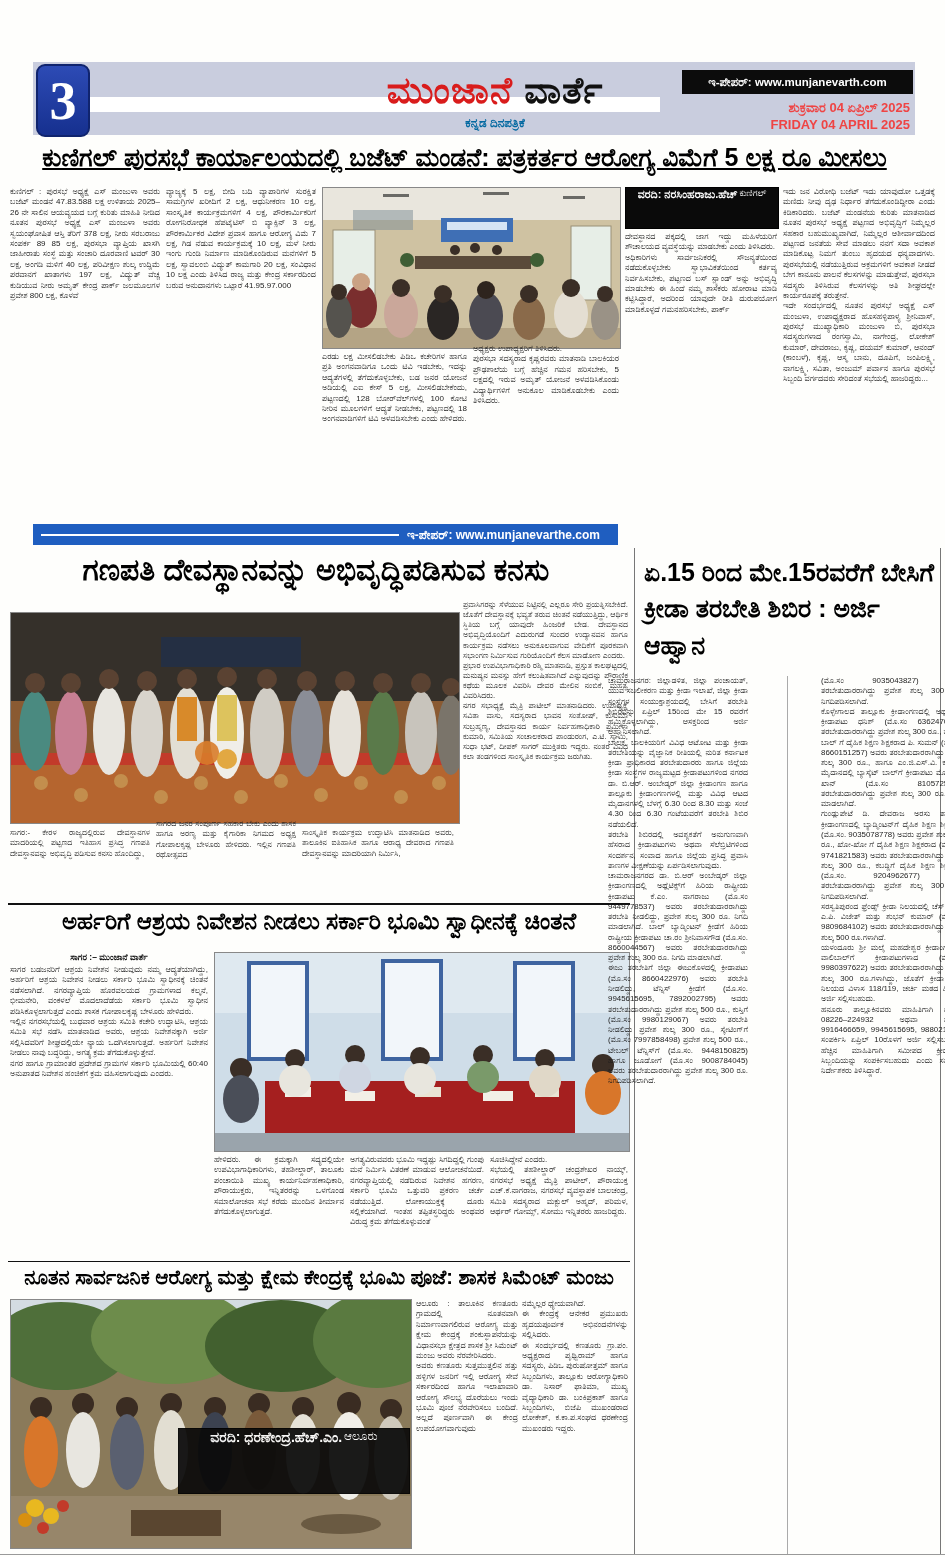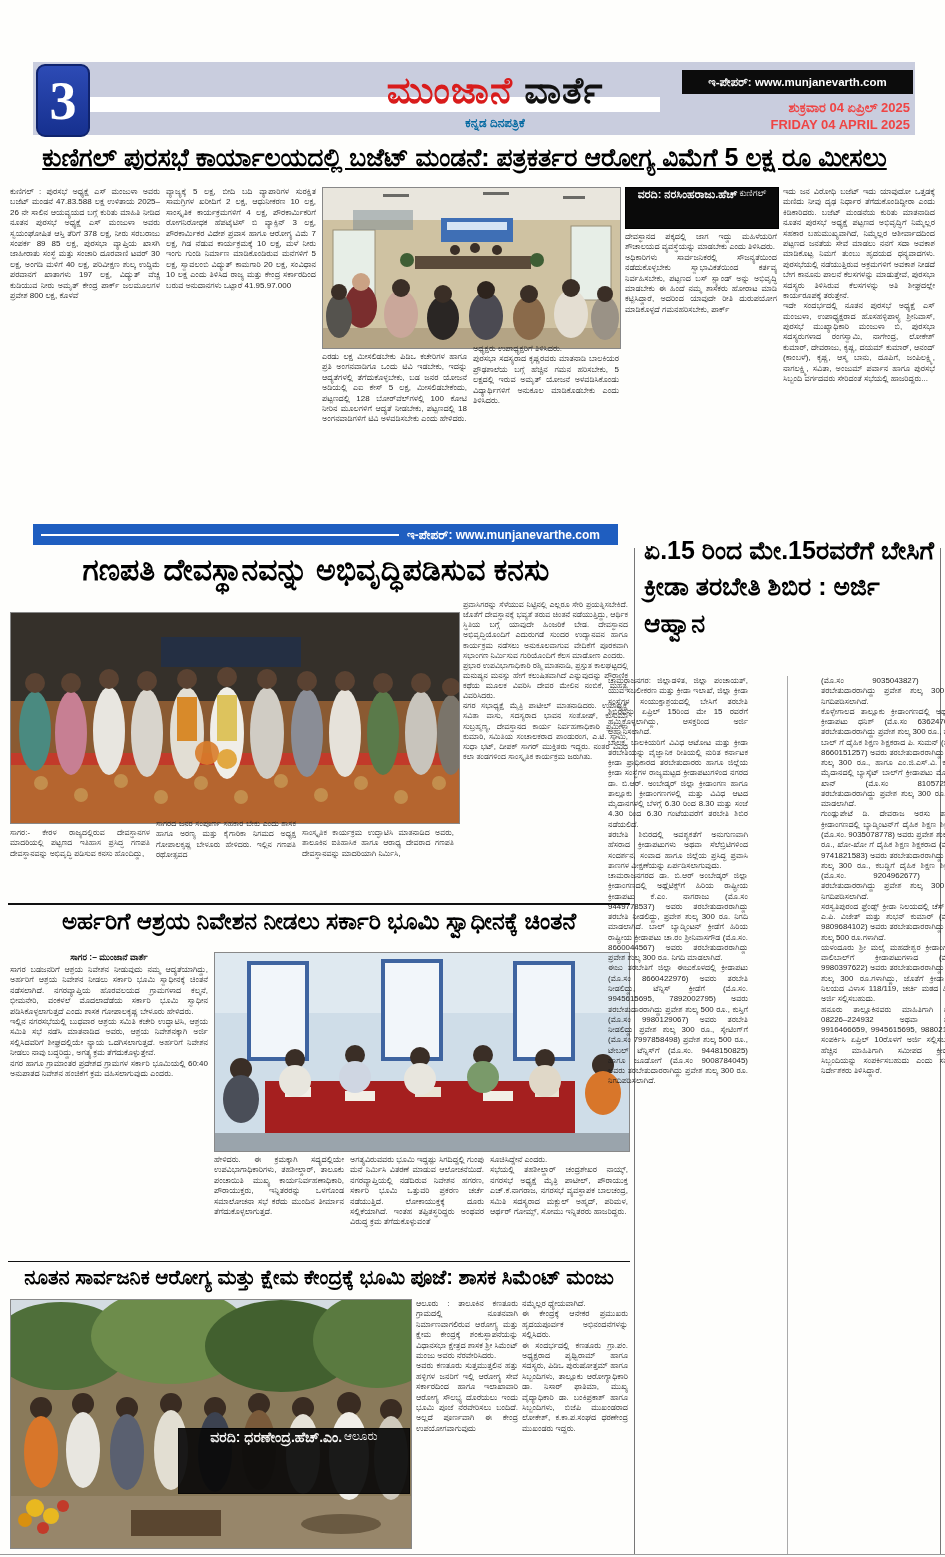--- a/index.html
+++ b/index.html
@@ -277,21 +277,21 @@
   <div class="abs col" style="left:522px;top:1299px;width:106px;height:254px;">ನಮ್ಮೆಲ್ಲರ ಧ್ಯೇಯವಾಗಿದೆ.
 ಈ ಕೇಂದ್ರಕ್ಕೆ ಆನೇಕರ ಪ್ರಮುಖರು ಹೃದಯಪೂರ್ವಕ ಅಭಿನಂದನೆಗಳನ್ನು ಸಲ್ಲಿಸಿದರು.
 ಈ ಸಂದರ್ಭದಲ್ಲಿ ಕಣತೂರು ಗ್ರಾ.ಪಂ. ಅಧ್ಯಕ್ಷರಾದ ಪೃಥ್ವಿರಾಮ್ ಹಾಗೂ ಸದಸ್ಯರು, ಪಿಡಿಒ ಪುರುಷೋತ್ತಮ್ ಹಾಗೂ ಸಿಬ್ಬಂದಿಗಳು, ತಾಲ್ಲೂಕು ಆರೋಗ್ಯಾಧಿಕಾರಿ ಡಾ. ನಿಸಾರ್ ಫಾತಿಮಾ, ಮುಖ್ಯ ವೈದ್ಯಾಧಿಕಾರಿ ಡಾ. ಬಂಕಿಪ್ರಕಾಶ್ ಹಾಗೂ ಸಿಬ್ಬಂದಿಗಳು, ಬಿಜೆಪಿ ಮುಖಂಡರಾದ ಲೋಕೇಶ್, ಕ.ಕಾ.ಪ.ಸಂಘದ ಧರಣೇಂದ್ರ ಮುಖಂಡರು ಇದ್ದರು.</div>
   <div class="abs col" style="left:416px;top:1299px;width:102px;height:254px;">ಆಲೂರು : ತಾಲೂಕಿನ ಕಣತೂರು ಗ್ರಾಮದಲ್ಲಿ ನೂತನವಾಗಿ ನಿರ್ಮಾಣವಾಗಲಿರುವ ಆರೋಗ್ಯ ಮತ್ತು ಕ್ಷೇಮ ಕೇಂದ್ರಕ್ಕೆ ಶಂಕುಸ್ಥಾಪನೆಯನ್ನು ವಿಧಾನಸಭಾ ಕ್ಷೇತ್ರದ ಶಾಸಕ ಶ್ರೀ ಸಿಮೆಂಟ್ ಮಂಜು ಅವರು ನೆರವೇರಿಸಿದರು.
 ಅವರು ಕಣತೂರು ಸುತ್ತಮುತ್ತಲಿನ ಹತ್ತು ಹಳ್ಳಿಗಳ ಜನರಿಗೆ ಇಲ್ಲಿ ಆರೋಗ್ಯ ಸೇವೆ ಸರ್ಕಾರದಿಂದ ಹಾಗೂ ಇಲಾಖಾವಾರಿ ಆರೋಗ್ಯ ಸೌಲಭ್ಯ ದೊರೆಯಲು ಇಂದು ಭೂಮಿ ಪೂಜೆ ನೆರವೇರಿಸಲು ಬಂದಿದೆ. ಅಲ್ಲದೆ ಪೂರ್ಣವಾಗಿ ಈ ಕೇಂದ್ರ ಉಪಯೋಗವಾಗುವುದು</div>
 
   <div class="abs vrule" style="left:634px;top:548px;height:1006px;"></div>
   <div class="abs vrule" style="left:787px;top:676px;height:878px;background:#aaa;"></div>
   <div class="abs vrule" style="left:940px;top:548px;height:1006px;"></div>
 
-  <div class="abs h1" style="left:644px;top:532px;width:292px;font-size:25px;line-height:1.45;text-align:left;">ಏ.15 ರಿಂದ ಮೇ.15ರವರೆಗೆ ಬೇಸಿಗೆ ಕ್ರೀಡಾ ತರಬೇತಿ ಶಿಬಿರ : ಅರ್ಜಿ ಆಹ್ವಾನ</div>
+  <div class="abs h1" style="left:644px;top:554px;width:292px;font-size:25px;line-height:1.45;text-align:left;">ಏ.15 ರಿಂದ ಮೇ.15ರವರೆಗೆ ಬೇಸಿಗೆ ಕ್ರೀಡಾ ತರಬೇತಿ ಶಿಬಿರ : ಅರ್ಜಿ ಆಹ್ವಾನ</div>
 
   <div class="abs col" style="left:608px;top:676px;width:140px;height:876px;font-size:7.9px;">ಚಾಮರಾಜನಗರ: ಜಿಲ್ಲಾಡಳಿತ, ಜಿಲ್ಲಾ ಪಂಚಾಯತ್, ಯುವ ಸಬಲೀಕರಣ ಮತ್ತು ಕ್ರೀಡಾ ಇಲಾಖೆ, ಜಿಲ್ಲಾ ಕ್ರೀಡಾ ಸಂಸ್ಥೆಗಳ ಸಂಯುಕ್ತಾಶ್ರಯದಲ್ಲಿ ಬೇಸಿಗೆ ತರಬೇತಿ ಶಿಬಿರವನ್ನು ಏಪ್ರಿಲ್ 15ರಿಂದ ಮೇ 15 ರವರೆಗೆ ಹಮ್ಮಿಕೊಳ್ಳಲಾಗಿದ್ದು, ಆಸಕ್ತರಿಂದ ಅರ್ಜಿ ಆಹ್ವಾನಿಸಲಾಗಿದೆ.
 ಬಾಲಕ, ಬಾಲಕಿಯರಿಗೆ ವಿವಿಧ ಆಟೋಟ ಮತ್ತು ಕ್ರೀಡಾ ತರಬೇತಿಯನ್ನು ವೈಜ್ಞಾನಿಕ ರೀತಿಯಲ್ಲಿ ನುರಿತ ಕರ್ನಾಟಕ ಕ್ರೀಡಾ ಪ್ರಾಧಿಕಾರದ ತರಬೇತುದಾರರು ಹಾಗೂ ಜಿಲ್ಲೆಯ ಕ್ರೀಡಾ ಸಂಸ್ಥೆಗಳ ರಾಜ್ಯಮಟ್ಟದ ಕ್ರೀಡಾಪಟುಗಳಿಂದ ನಗರದ ಡಾ. ಬಿ.ಆರ್. ಅಂಬೇಡ್ಕರ್ ಜಿಲ್ಲಾ ಕ್ರೀಡಾಂಗಣ ಹಾಗೂ ತಾಲ್ಲೂಕು ಕ್ರೀಡಾಂಗಣಗಳಲ್ಲಿ ಮತ್ತು ವಿವಿಧ ಆಟದ ಮೈದಾನಗಳಲ್ಲಿ ಬೆಳಗ್ಗೆ 6.30 ರಿಂದ 8.30 ಮತ್ತು ಸಂಜೆ 4.30 ರಿಂದ 6.30 ಗಂಟೆಯವರೆಗೆ ತರಬೇತಿ ಶಿಬಿರ ನಡೆಯಲಿದೆ.
 ತರಬೇತಿ ಶಿಬಿರದಲ್ಲಿ ಅವಶ್ಯಕತೆಗೆ ಅನುಗುಣವಾಗಿ ಹೆಸರಾದ ಕ್ರೀಡಾಪಟುಗಳು ಅಥವಾ ಸೆಲೆಬ್ರಿಟಿಗಳಿಂದ ಸಂದರ್ಶನ, ಸಂವಾದ ಹಾಗೂ ಜಿಲ್ಲೆಯ ಪ್ರಸಿದ್ಧ ಪ್ರವಾಸಿ ತಾಣಗಳ ವೀಕ್ಷಣೆಯನ್ನು ಏರ್ಪಡಿಸಲಾಗುವುದು.
 ಚಾಮರಾಜನಗರದ ಡಾ. ಬಿ.ಆರ್ ಅಂಬೇಡ್ಕರ್ ಜಿಲ್ಲಾ ಕ್ರೀಡಾಂಗಣದಲ್ಲಿ ಅಥ್ಲೆಟಿಕ್ಸ್‌ಗೆ ಹಿರಿಯ ರಾಷ್ಟ್ರೀಯ ಕ್ರೀಡಾಪಟು ಕೆ.ಎಂ. ನಾಗರಾಜು (ಮೊ.ಸಂ 9449778537) ಅವರು ತರಬೇತುದಾರರಾಗಿದ್ದು ತರಬೇತಿ ನೀಡಲಿದ್ದು, ಪ್ರವೇಶ ಶುಲ್ಕ 300 ರೂ. ನಿಗದಿ ಮಾಡಲಾಗಿದೆ. ಬಾಲ್ ಬ್ಯಾಡ್ಮಿಂಟನ್ ಕ್ರೀಡೆಗೆ ಹಿರಿಯ ರಾಷ್ಟ್ರೀಯ ಕ್ರೀಡಾಪಟು ಚಾ.ರಂ ಶ್ರೀನಿವಾಸಗೌಡ (ಮೊ.ಸಂ. 8660044567) ಅವರು ತರಬೇತುದಾರರಾಗಿದ್ದು ಪ್ರವೇಶ ಶುಲ್ಕ 300 ರೂ. ನಿಗದಿ ಮಾಡಲಾಗಿದೆ.
 ಈಜು ತರಬೇತಿಗೆ ಜಿಲ್ಲಾ ಈಜುಕೊಳದಲ್ಲಿ ಕ್ರೀಡಾಪಟು (ಮೊ.ಸಂ 8660422976) ಅವರು ತರಬೇತಿ ನೀಡಲಿದ್ದು, ಟೆನ್ನಿಸ್ ಕ್ರೀಡೆಗೆ (ಮೊ.ಸಂ. 9945615695, 7892002795) ಅವರು ತರಬೇತುದಾರರಾಗಿದ್ದು ಪ್ರವೇಶ ಶುಲ್ಕ 500 ರೂ., ಕುಸ್ತಿಗೆ (ಮೊ.ಸಂ 9980129067) ಅವರು ತರಬೇತಿ ನೀಡಲಿದ್ದು ಪ್ರವೇಶ ಶುಲ್ಕ 300 ರೂ., ಸ್ಕೇಟಿಂಗ್‌ಗೆ (ಮೊ.ಸಂ 7997858498) ಪ್ರವೇಶ ಶುಲ್ಕ 500 ರೂ., ಟೇಬಲ್ ಟೆನ್ನಿಸ್‌ಗೆ (ಮೊ.ಸಂ. 9448150825) ಹಾಗೂ ಜೂಡೋಗೆ (ಮೊ.ಸಂ 9008784045) ಅವರು ತರಬೇತುದಾರರಾಗಿದ್ದು ಪ್ರವೇಶ ಶುಲ್ಕ 300 ರೂ. ನಿಗದಿಪಡಿಸಲಾಗಿದೆ.</div>
   <div class="abs col" style="left:793px;top:676px;width:143px;height:876px;font-size:7.9px;margin-left:28px;">(ಮೊ.ಸಂ 9035043827) ಅವರು ತರಬೇತುದಾರರಾಗಿದ್ದು ಪ್ರವೇಶ ಶುಲ್ಕ 300 ರೂ. ನಿಗದಿಪಡಿಸಲಾಗಿದೆ.
 ಕೊಳ್ಳೇಗಾಲದ ತಾಲ್ಲೂಕು ಕ್ರೀಡಾಂಗಣದಲ್ಲಿ ಅಥ್ಲೆಟಿಕ್ಸ್‌ಗೆ ಕ್ರೀಡಾಪಟು ಧನಿಶ್ (ಮೊ.ಸಂ 6362470624) ತರಬೇತುದಾರರಾಗಿದ್ದು ಪ್ರವೇಶ ಶುಲ್ಕ 300 ರೂ., ಹ್ಯಾಂಡ್ ಬಾಲ್ ಗೆ ದೈಹಿಕ ಶಿಕ್ಷಣ ಶಿಕ್ಷಕರಾದ ಪಿ. ಸುಮನ್ (ಮೊ.ಸಂ 8660151257) ಅವರು ತರಬೇತುದಾರರಾಗಿದ್ದು ಪ್ರವೇಶ ಶುಲ್ಕ 300 ರೂ., ಹಾಗೂ ಎಂ.ಜಿ.ಎಸ್.ವಿ. ಕಾಲೇಜು ಮೈದಾನದಲ್ಲಿ ಬ್ಯಾಸ್ಕೆಟ್ ಬಾಲ್‌ಗೆ ಕ್ರೀಡಾಪಟು ಮೋಯಿನ್ ಖಾನ್ (ಮೊ.ಸಂ 8105725710) ತರಬೇತುದಾರರಾಗಿದ್ದು ಪ್ರವೇಶ ಶುಲ್ಕ 300 ರೂ. ನಿಗದಿ ಮಾಡಲಾಗಿದೆ.
 ಗುಂಡ್ಲುಪೇಟೆ ಡಿ. ದೇವರಾಜ ಅರಸು ತಾಲ್ಲೂಕು ಕ್ರೀಡಾಂಗಣದಲ್ಲಿ ಬ್ಯಾಡ್ಮಿಂಟನ್‌ಗೆ ದೈಹಿಕ ಶಿಕ್ಷಣ ಶಿಕ್ಷಕರಾದ (ಮೊ.ಸಂ. 9035078778) ಅವರು ಪ್ರವೇಶ ಶುಲ್ಕ 500 ರೂ., ಖೋ-ಖೋ ಗೆ ದೈಹಿಕ ಶಿಕ್ಷಣ ಶಿಕ್ಷಕರಾದ (ಮೊ.ಸಂ. 9741821583) ಅವರು ತರಬೇತುದಾರರಾಗಿದ್ದು ಪ್ರವೇಶ ಶುಲ್ಕ 300 ರೂ., ಕಬಡ್ಡಿಗೆ ದೈಹಿಕ ಶಿಕ್ಷಣ ಶಿಕ್ಷಕರಾದ (ಮೊ.ಸಂ. 9204962677) ಅವರು ತರಬೇತುದಾರರಾಗಿದ್ದು ಪ್ರವೇಶ ಶುಲ್ಕ 300 ರೂ. ನಿಗದಿಪಡಿಸಲಾಗಿದೆ.
 ಸರಸ್ವತಿಪುರಂದ ಫ್ರೆಂಡ್ಸ್ ಕ್ರೀಡಾ ನಿಲಯದಲ್ಲಿ ಚೆಸ್ ಕ್ರೀಡೆಗೆ ಎ.ಪಿ. ವಿಜೇತ್ ಮತ್ತು ಶುಭನ್ ಕುಮಾರ್ (ಮೊ.ಸಂ. 9809684102) ಅವರು ತರಬೇತುದಾರರಾಗಿದ್ದು ಪ್ರವೇಶ ಶುಲ್ಕ 500 ರೂ.ಗಳಾಗಿದೆ.

